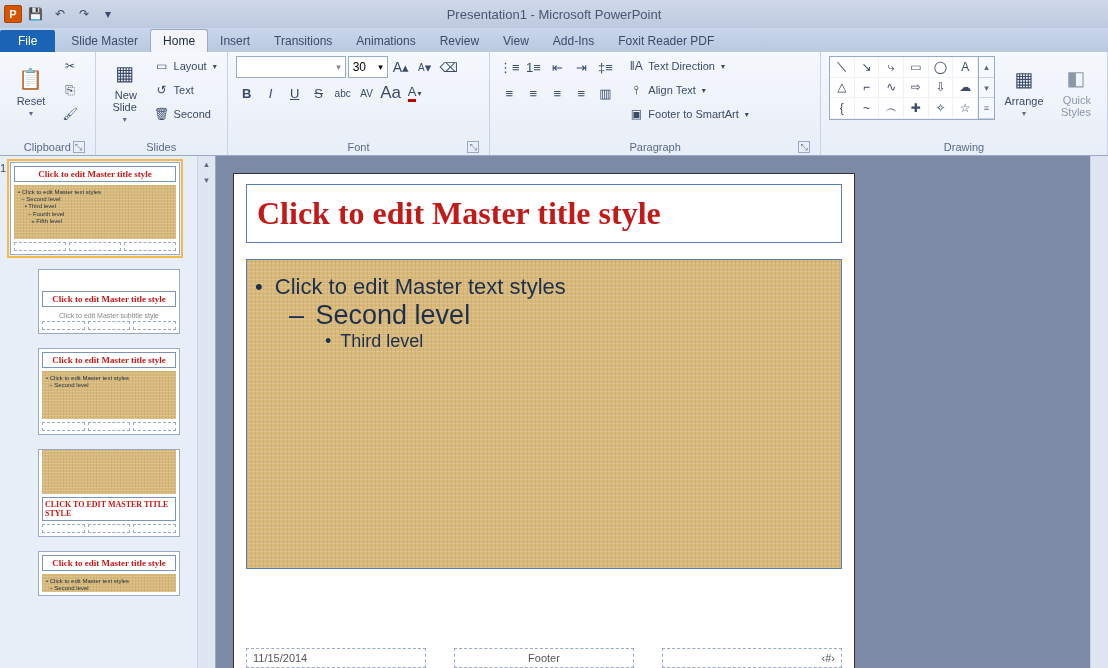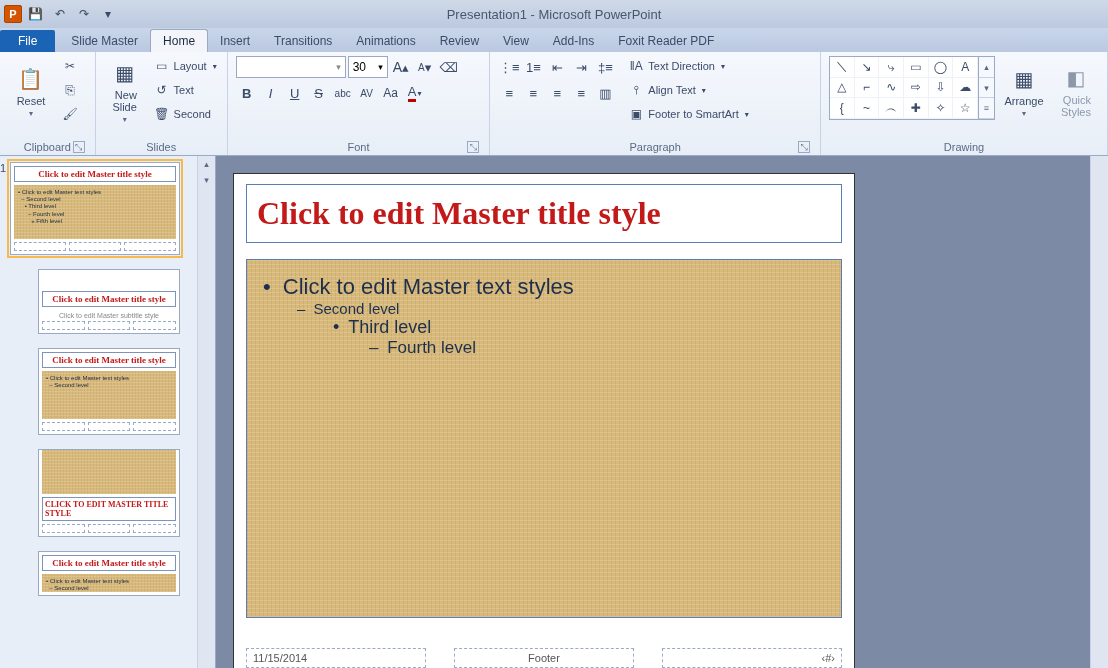--- a/index.html
+++ b/index.html
@@ -64,24 +64,24 @@
 
 .thumb.child{ margin-left:28px;}
 .thumb.child .thumb-slide{ width:142px;}
 
 
 .editor { flex:1; background:#7d8aa6; display:flex; position:relative;}
 .slide-area { flex:1; padding:18px 18px 0 18px; overflow:hidden; }
 .slide { width:620px; background:#fff; height:500px; padding:10px 12px; box-shadow:0 0 0 1px #333; position:relative;}
 .title-ph { border:1px solid #5a7db5; padding:10px; margin-bottom:16px;}
 .title-ph span { font-family:"Times New Roman",serif; font-weight:bold; color:#c21919; font-size:32px;}
-.body-ph { border:1px solid #5a7db5; background:#d8b97a; background-image:repeating-linear-gradient(0deg,rgba(255,255,255,.15) 0 1px,transparent 1px 4px),repeating-linear-gradient(90deg,rgba(0,0,0,.06) 0 1px,transparent 1px 4px); padding:14px 8px; height:359px; color:#1e2f4d;}
+.body-ph { border:1px solid #5a7db5; background:#d8b97a; background-image:repeating-linear-gradient(0deg,rgba(255,255,255,.15) 0 1px,transparent 1px 4px),repeating-linear-gradient(90deg,rgba(0,0,0,.06) 0 1px,transparent 1px 4px); padding:14px 0; height:310px; color:#1e2f4d;}
 .body-ph .l1{ font-size:22px; padding-left:8px;}
 .body-ph .l1::before{content:"• "; color:#1e2f4d; padding-right:6px;}
-.body-ph .l2{ font-size:15px; padding-left:42px;}
+.body-ph .l2{ font-size:27px; padding-left:42px;}
 .body-ph .l2::before{content:"– "; padding-right:4px;}
 .body-ph .l3{ font-size:18px; padding-left:78px;}
 .body-ph .l3::before{content:"• "; padding-right:4px;}
 .body-ph .l4{ font-size:17px; padding-left:114px;}
 .body-ph .l4::before{content:"– "; padding-right:4px;}
 .body-ph .l5{ font-size:16px; padding-left:150px;}
 .body-ph .l5::before{content:"» "; padding-right:4px;}
 .footers { position:absolute; bottom:6px; left:12px; right:12px; display:flex; gap:28px; font-size:11px; color:#555;}
 .footers div { flex:1; border:1px dashed #9aa9c4; padding:3px 6px; text-align:center;}
 .footers .fdate{text-align:left;}
@@ -183,21 +183,21 @@
           <div class="toolbtn"><span style="font-size:10px">A</span>▾</div>
           <div class="toolbtn">⌫</div>
         </div>
         <div class="fontrow">
           <div class="toolbtn" style="font-weight:bold">B</div>
           <div class="toolbtn" style="font-style:italic">I</div>
           <div class="toolbtn" style="text-decoration:underline">U</div>
           <div class="toolbtn" style="text-decoration:line-through">S</div>
           <div class="toolbtn" style="font-size:10px">abc</div>
           <div class="toolbtn" style="font-size:10px">AV</div>
-          <div class="toolbtn" style="font-size:12px">Aa</div>
+          <div class="toolbtn" style="font-size:17px">Aa</div>
           <div class="toolbtn">
               <span style="border-bottom:3px solid #c00000">A</span>
               <span style="font-size:8px;margin-left:1px">▾</span>
             </div>
         </div>
       </div>
     </div>
     <div class="group-label"><span>Font</span><span class="launcher">⤡</span></div>
   </div>
 
@@ -355,21 +355,20 @@
   <div class="editor">
     <div class="slide-area">
       <div class="slide">
         <div class="title-ph">
           <span>Click to edit Master title style</span>
         </div>
         <div class="body-ph">
           <div class="l1">Click to edit Master text styles</div>
           <div class="l2">Second level</div>
           <div class="l3">Third level</div>
-          <div class="l4">Fourth level</div>
         </div>
         <div class="footers">
           <div class="fdate">11/15/2014</div>
           <div>Footer</div>
           <div class="fnum">‹#›</div>
         </div>
       </div>
     </div>
     <div class="vscroll"></div>
   </div>

